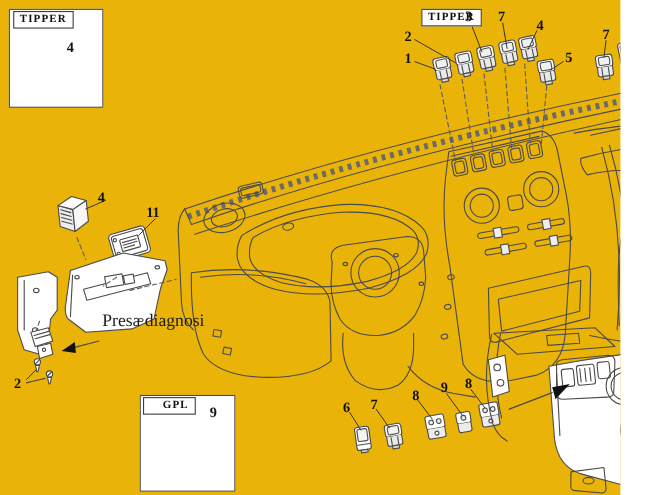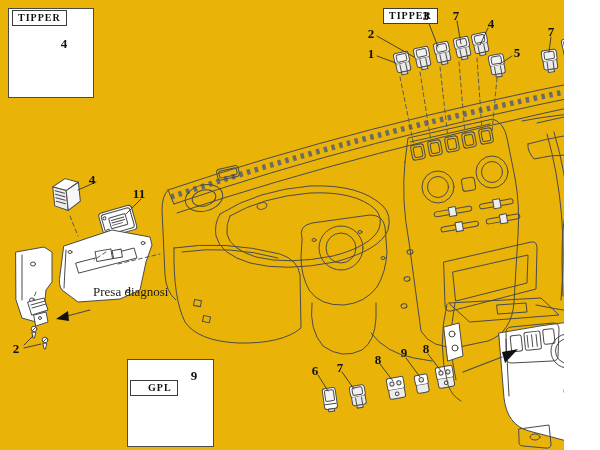--- a/index.html
+++ b/index.html
@@ -4,21 +4,21 @@
 <style>
   html,body{margin:0;padding:0;background:#fff;}
   #stage{position:relative;width:564px;height:450px;background:#eab308;overflow:hidden;
          font-family:Liberation Serif, serif;}
   #stage svg{position:absolute;left:0;top:0;}
   .num{position:absolute;transform:translate(-50%,-50%);font-size:13px;font-weight:600;
        color:#111;letter-spacing:0;line-height:1;}
   .tagbox{position:absolute;border:1px solid #3c3c3c;background:#fff;color:#111;
           font-size:10px;font-weight:600;letter-spacing:1px;padding:1px 5px 2px 5px;line-height:1.1;}
   .inset{position:absolute;border:1px solid #4a4a4a;background:#fff;}
-  .note{position:absolute;font-size:13px;color:#1a1a1a;line-height:12.5px;white-space:nowrap;}
+  .note{position:absolute;font-size:16px;color:#1a1a1a;line-height:12.5px;white-space:nowrap;}
 </style>
 </head>
 <body>
 
 <div id="stage">
 
 <svg width="600" height="450" viewBox="0 0 600 450">
   <defs>
     <g id="sw-rocker">
       <rect x="0" y="0" width="15" height="11" rx="2.5" fill="#fff"></rect>
@@ -336,21 +336,21 @@
       <path d="M90,310 L67,316" stroke-width="1.1"></path>
       <polygon points="68,311 56,319 69,321" fill="#111" stroke="none"></polygon>
     </g>
   </g>
 </svg>
 
 <div class="inset" style="left:8px;top:8px;width:84px;height:88px;"></div>
 <div class="tagbox" style="left:12px;top:10px;">TIPPER</div>
 
 <div class="inset" style="left:127px;top:359px;width:85px;height:86px;"></div>
-<div class="tagbox" style="left:130px;top:380px;padding-left:17px;">GPL</div>
+<div class="tagbox" style="left:130px;top:361px;padding-left:17px;">GPL</div>
 
 <div class="tagbox" style="left:383px;top:8px;">TIPPER</div>
 
 <div class="note" style="left:93px;top:286px;">
   <div>Presa diagnosi</div>
 </div>
 
 <span class="num" style="left:64px;top:43px;">4</span>
 <span class="num" style="left:371px;top:53px;">1</span>
 <span class="num" style="left:371px;top:33px;">2</span>

